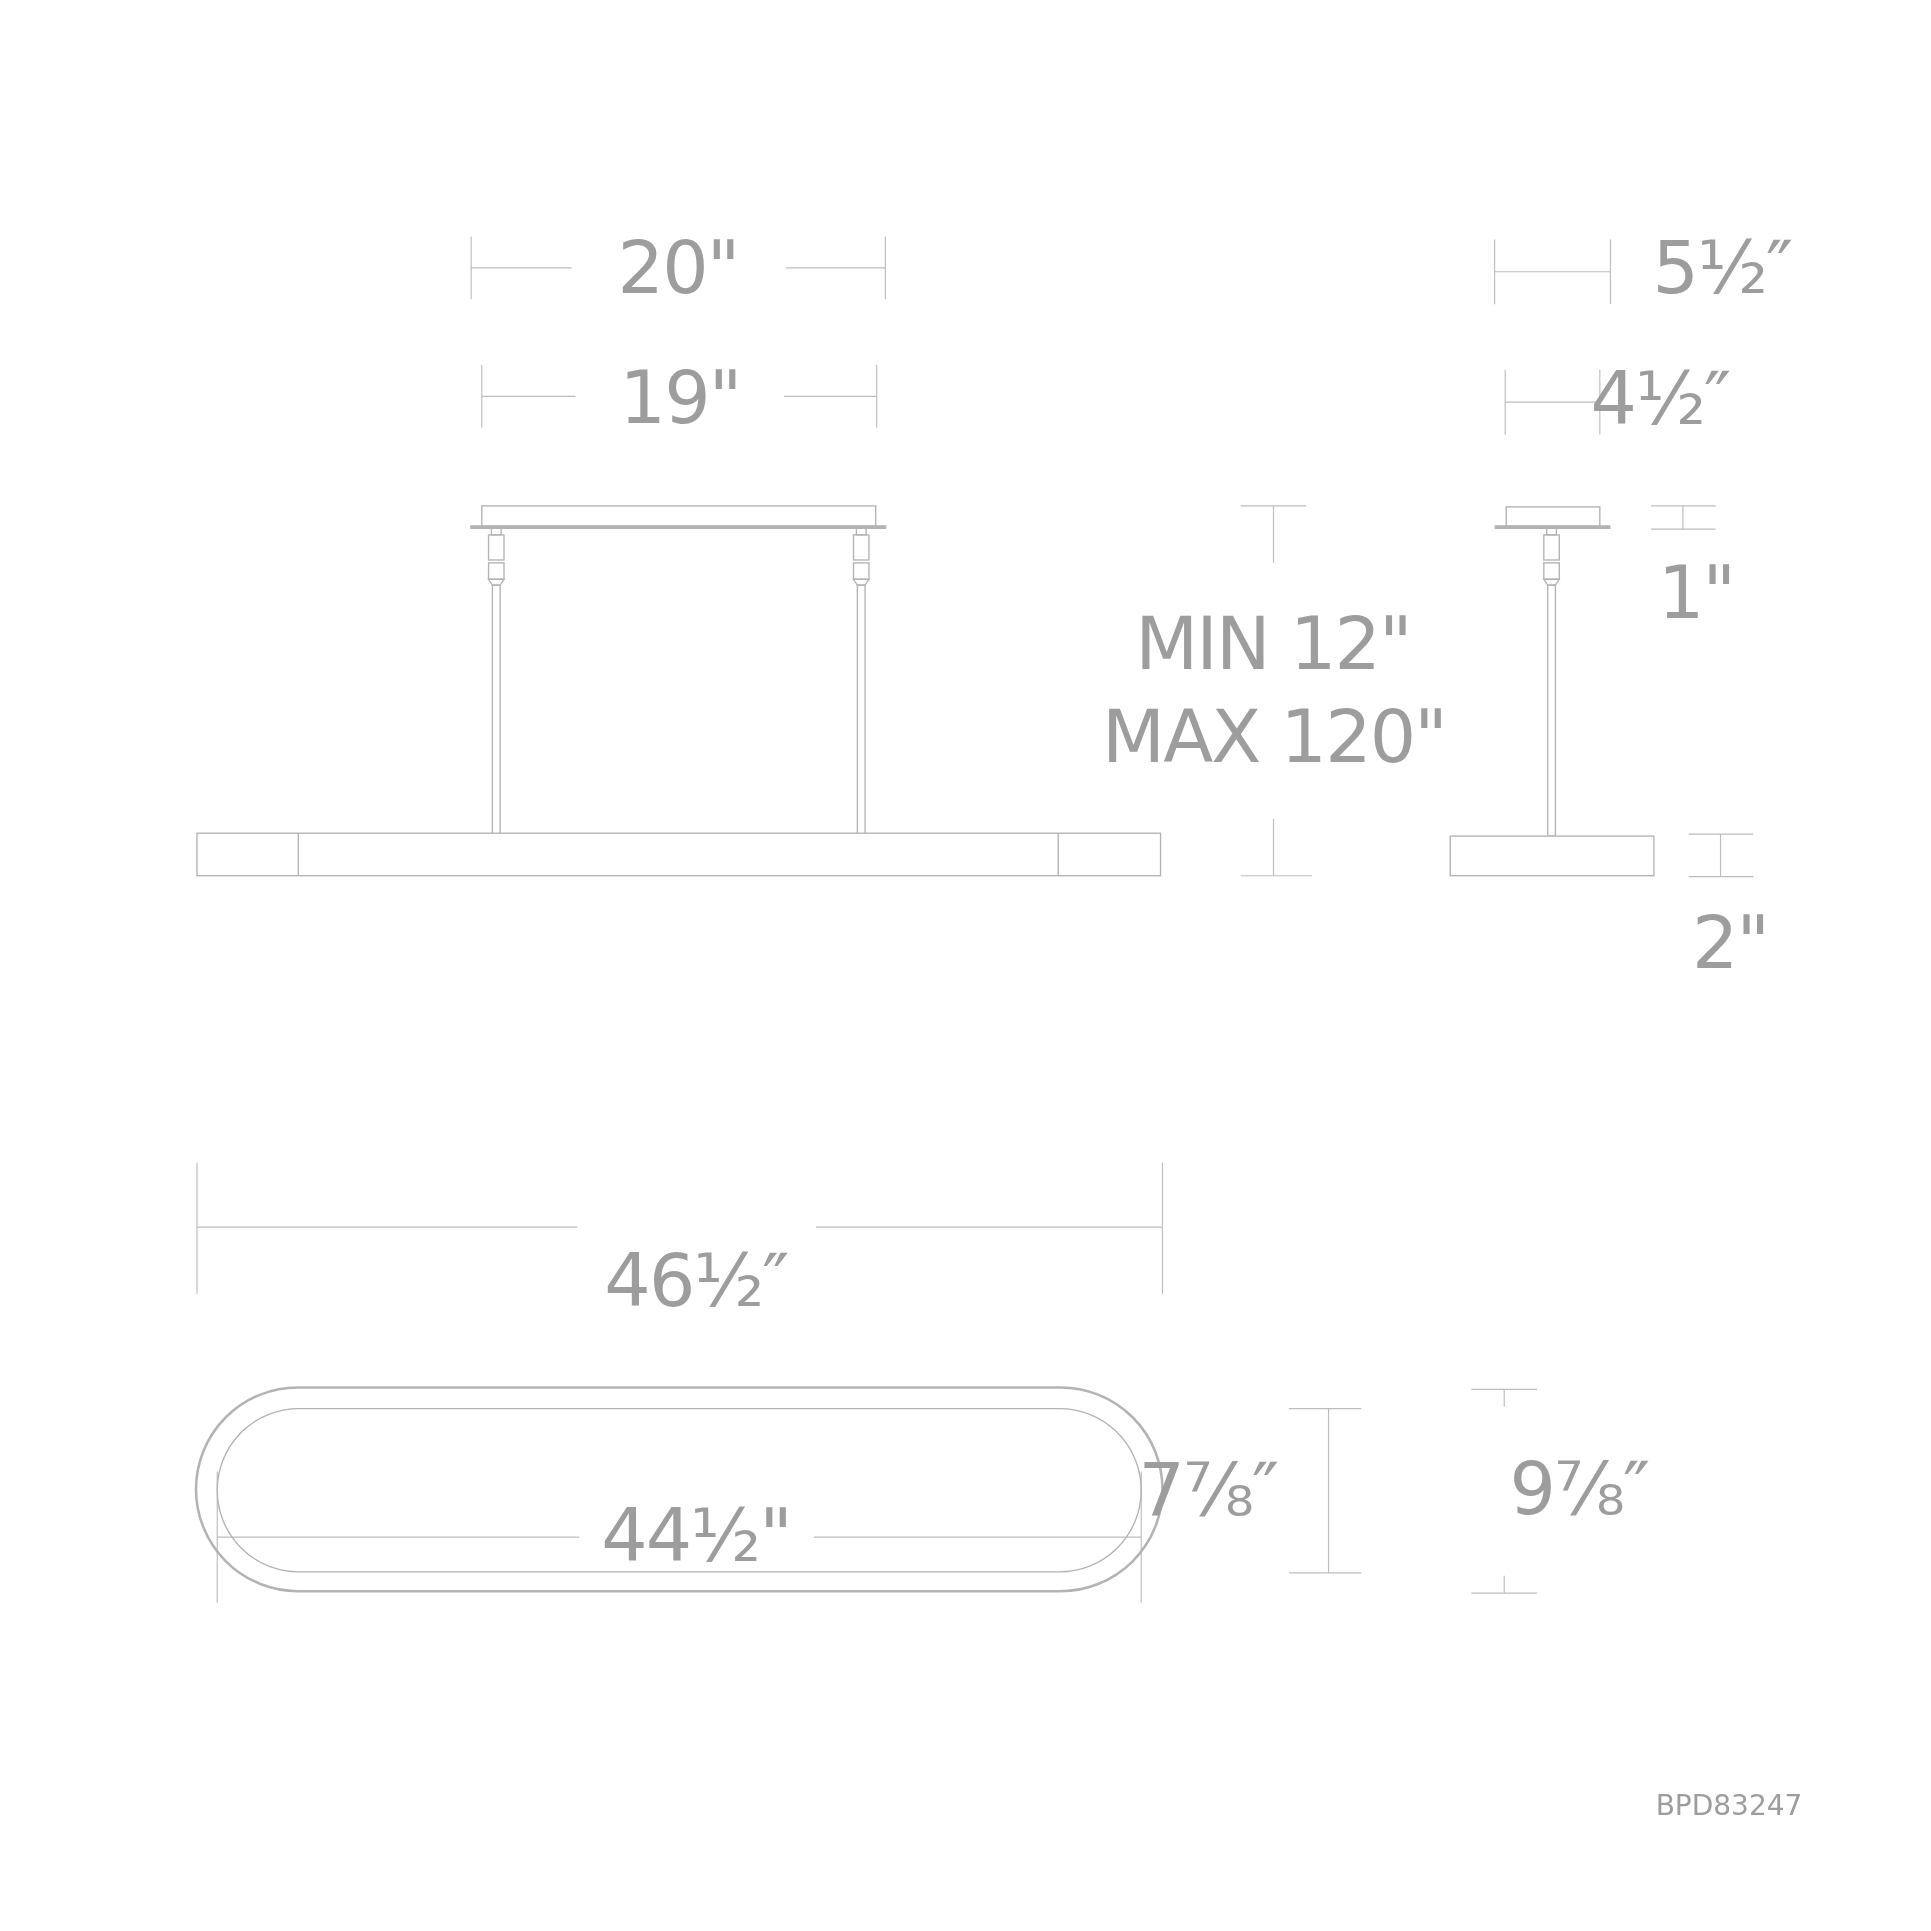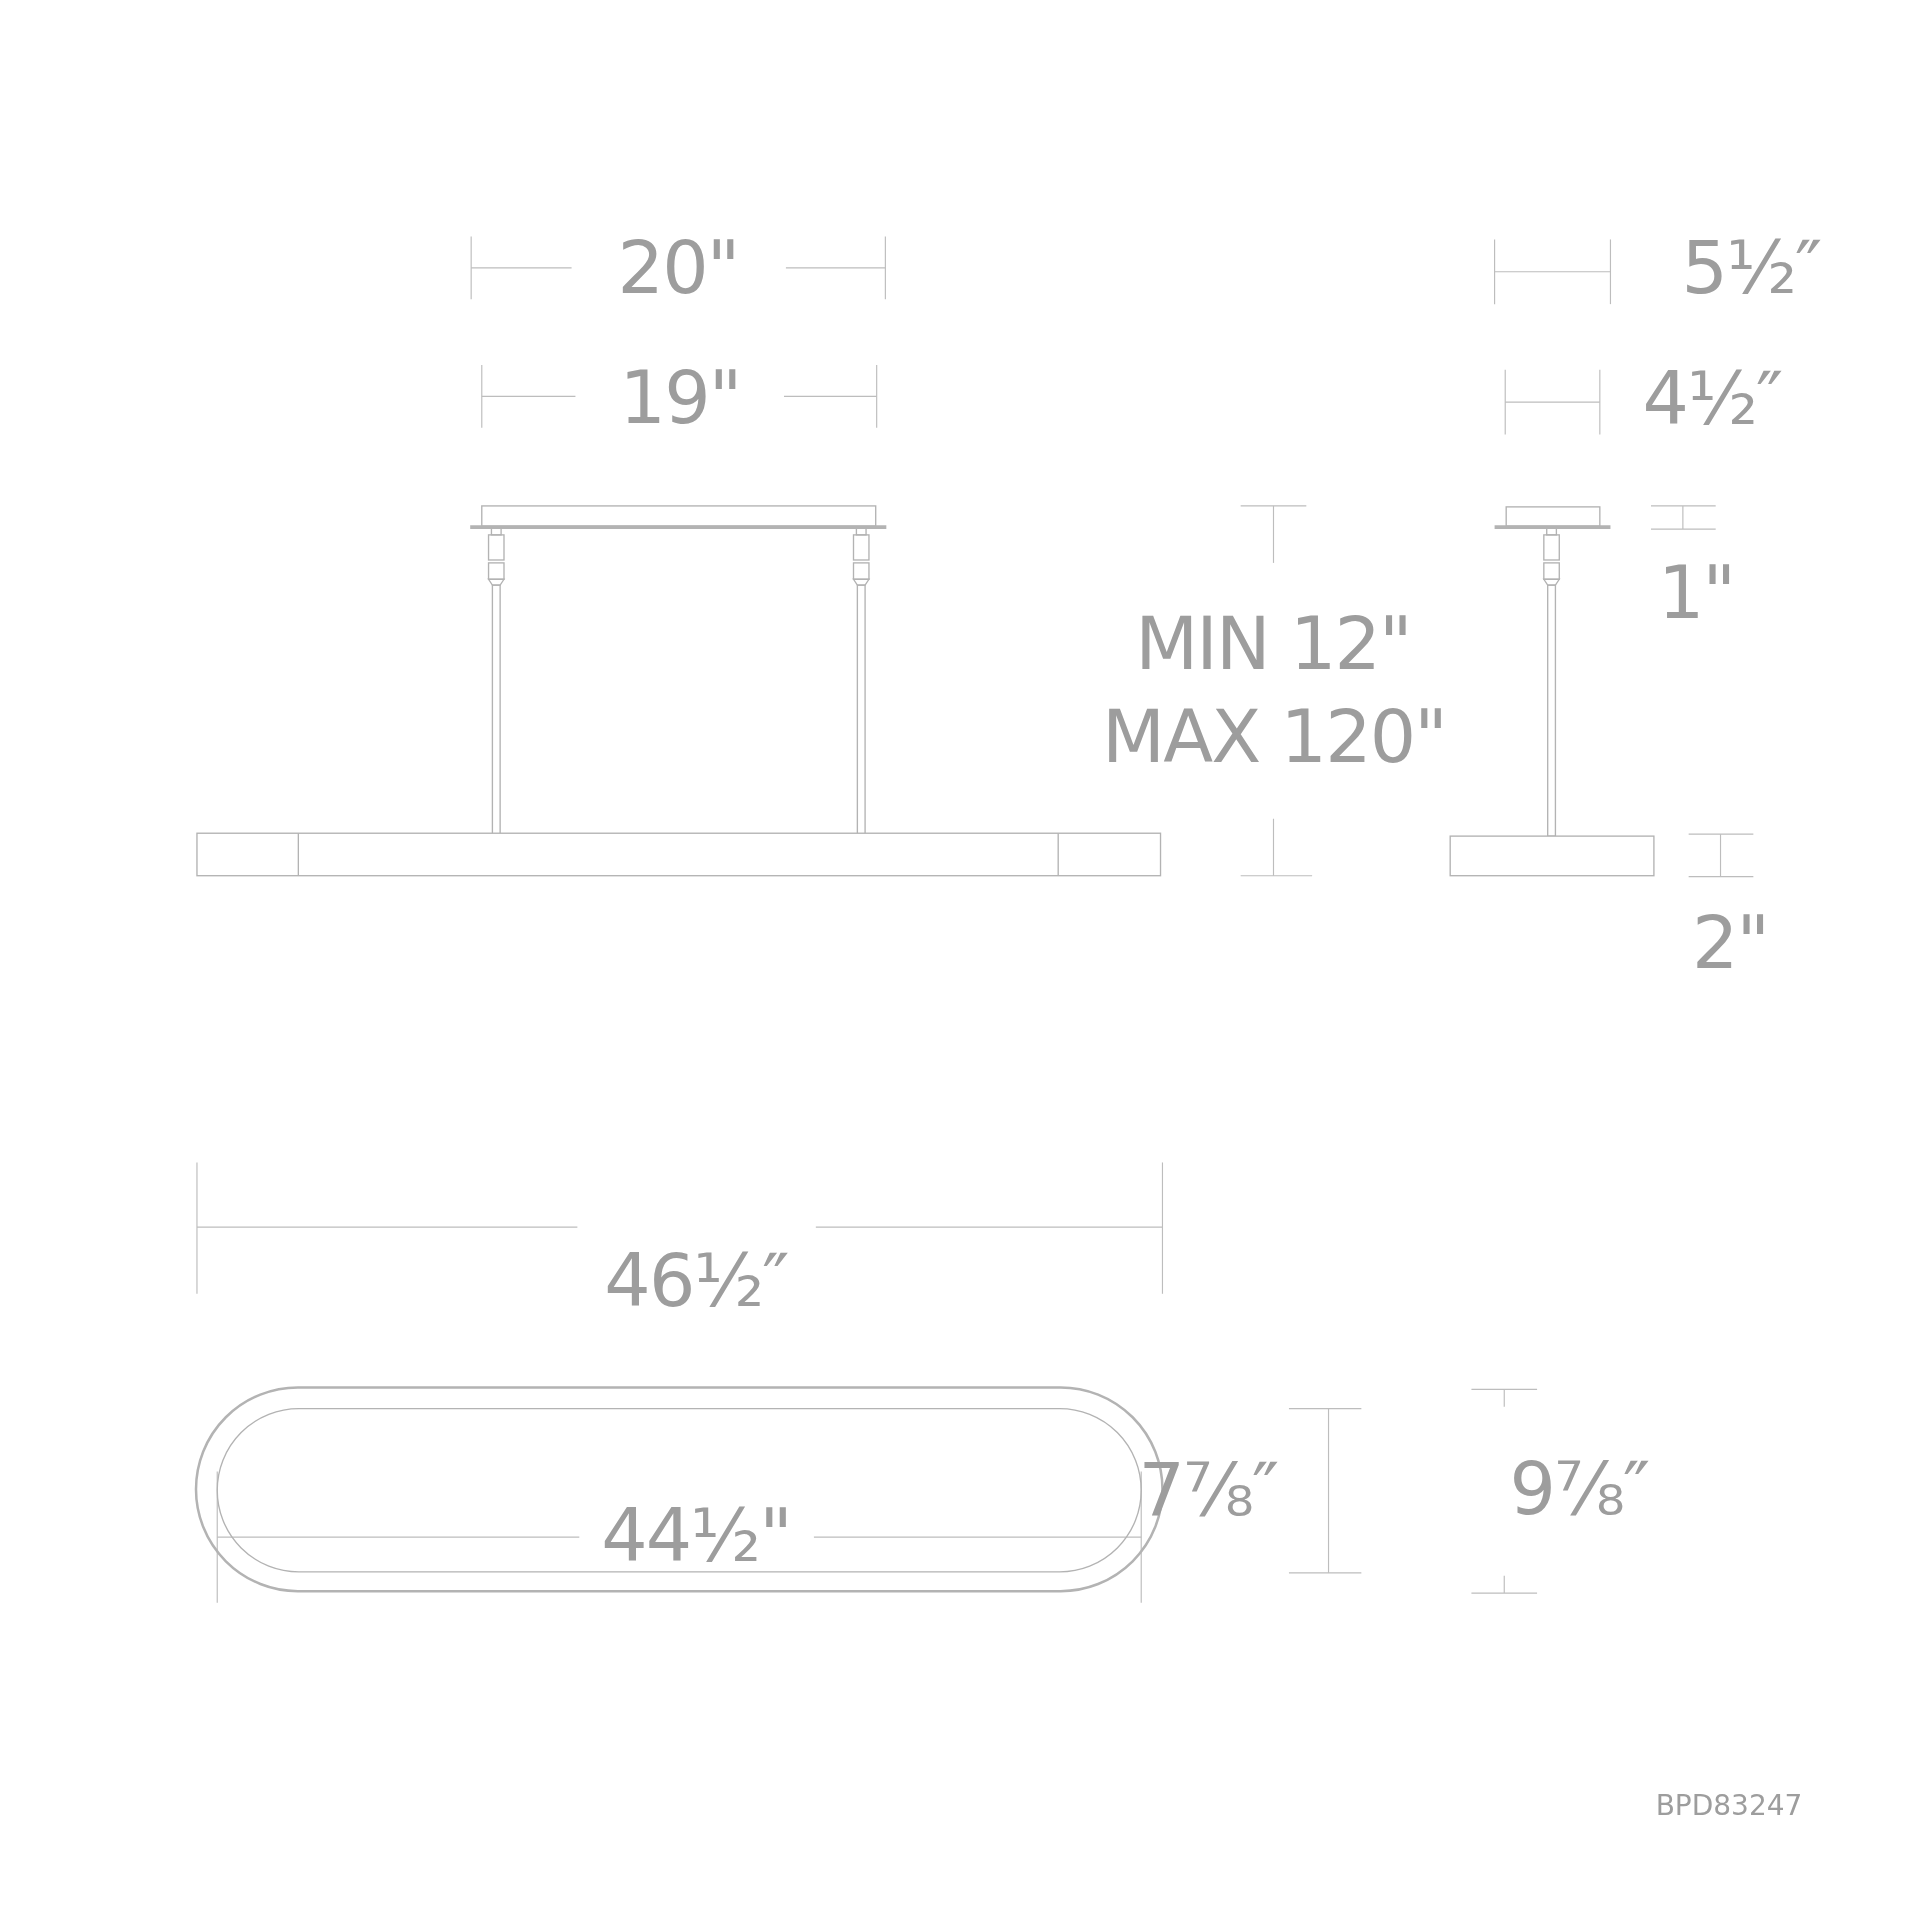--- a/index.html
+++ b/index.html
@@ -155,22 +155,22 @@
         <line class="dim" x1="1558" y1="1439" x2="1558" y2="1457"></line>
         <line class="dim" x1="1558" y1="1632" x2="1558" y2="1650"></line>
         <line class="dim" x1="1524" y1="1650" x2="1592" y2="1650"></line>
       </g>
     </g>
   </svg>
 
   <div class="label" style="left:678px;top:267px;">20"</div>
   <div class="label" style="left:680px;top:397px;">19"</div>
 
-  <div class="label" style="left:1722px;top:267px;margin-left:29px;">5½″</div>
-  <div class="label" style="left:1712px;top:398px;">4½″</div>
+  <div class="label" style="left:1722px;top:267px;">5½″</div>
+  <div class="label" style="left:1660px;top:398px;">4½″</div>
   <div class="label" style="left:1696px;top:592px;">1"</div>
 
   <div class="label" style="left:1273px;top:643px;">MIN 12"</div>
   <div class="label" style="left:1274px;top:736px;">MAX 120"</div>
 
   <div class="label" style="left:1730px;top:942px;">2"</div>
 
   <div class="label" style="left:696px;top:1280px;">46½″</div>
   <div class="label" style="left:696px;top:1535px;">44½"</div>
   <div class="label" style="left:1208px;top:1489px;">7⅞″</div>

